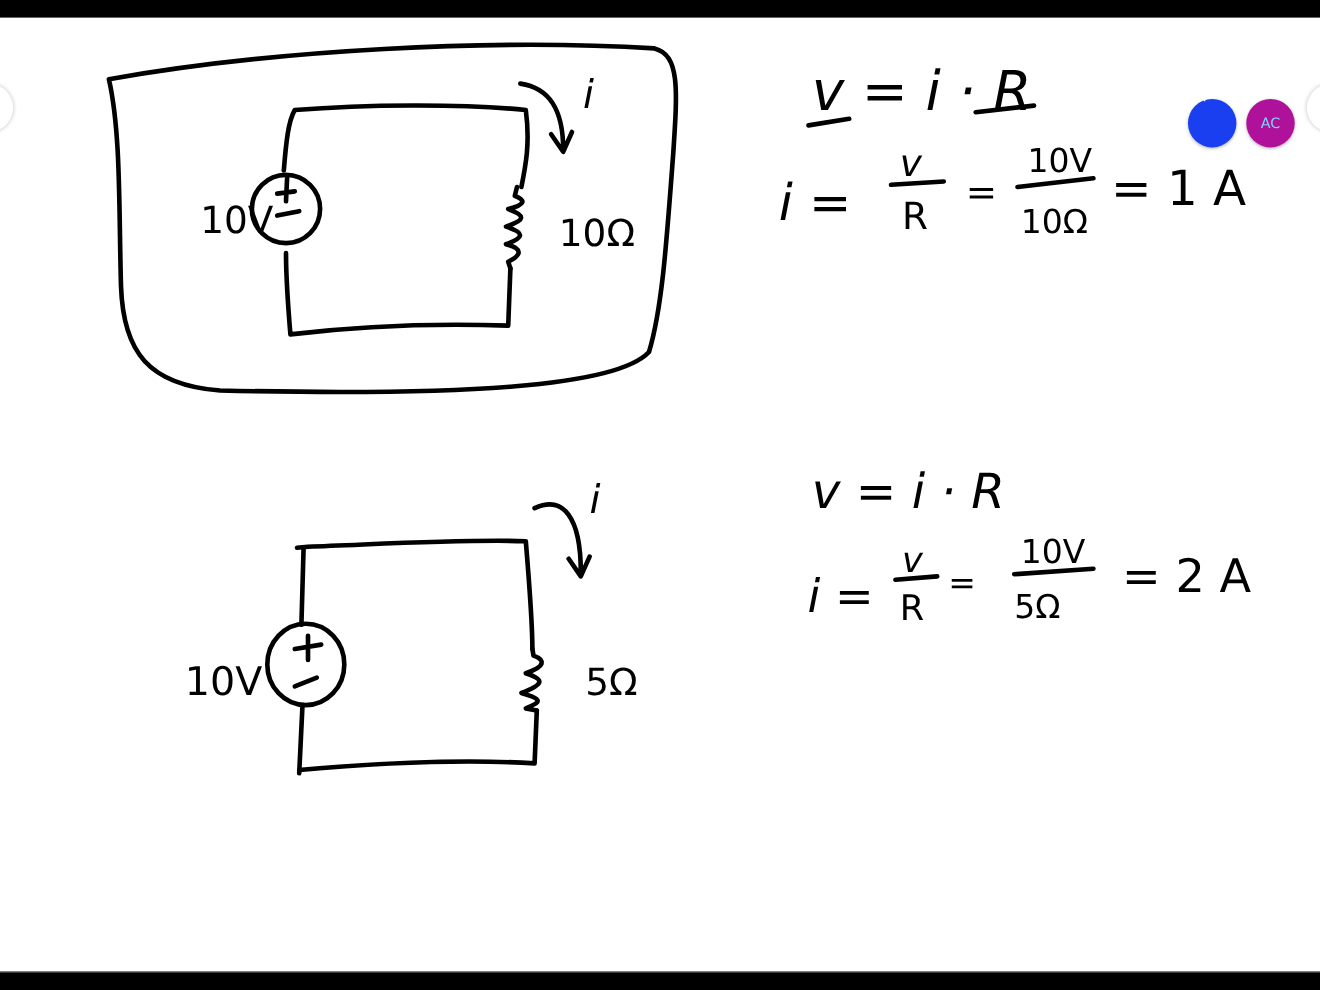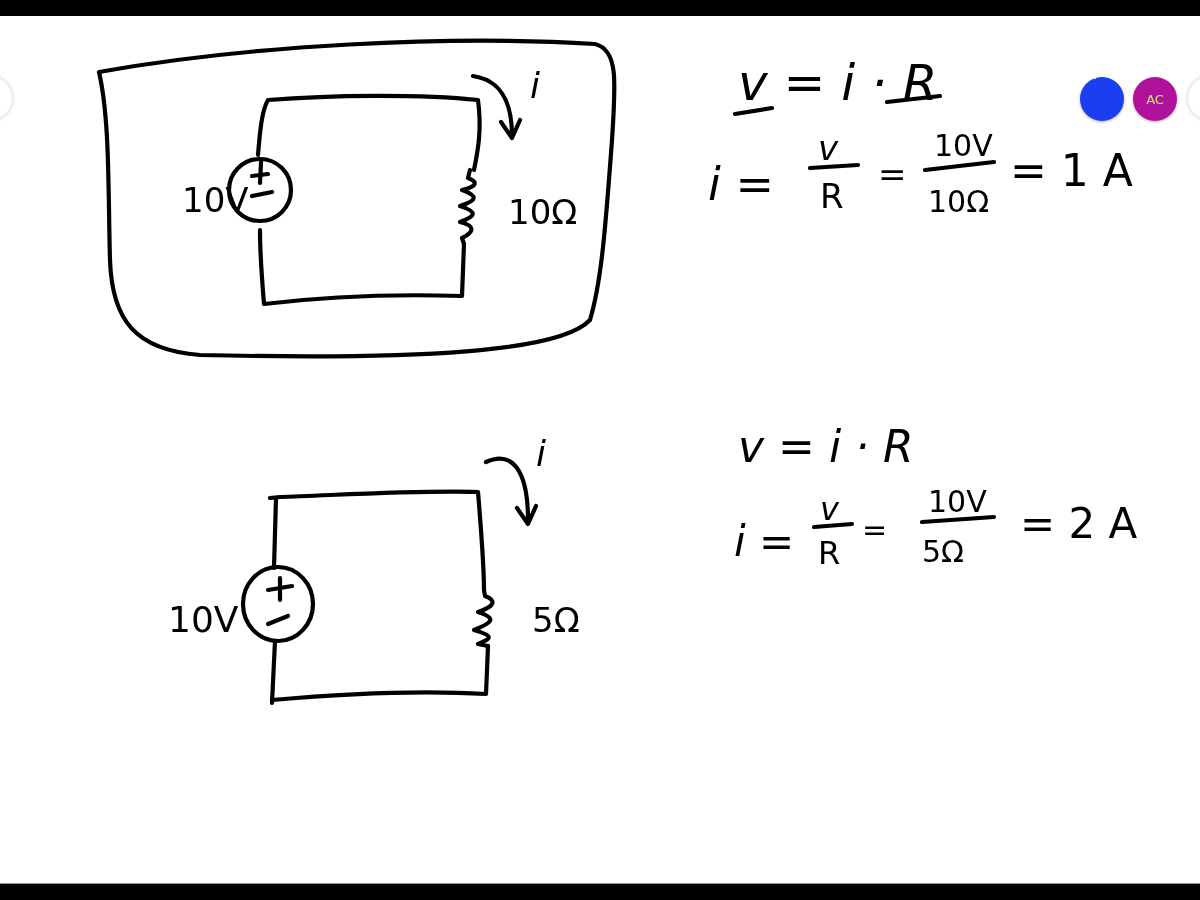--- a/index.html
+++ b/index.html
@@ -6,21 +6,21 @@
   body { width:1200px; height:900px; position:relative; background:#fff; overflow:hidden; font-family:"DejaVu Sans", sans-serif; }
   .topbar { position:absolute; left:0; top:0; width:1200px; height:16px; background:#000; }
   .bottombar { position:absolute; left:0; top:883px; width:1200px; height:17px; background:#000; border-top:1px solid #9a9a9a; }
   .canvas { position:absolute; left:0; top:16px; width:1200px; height:867px; }
   .canvas svg { position:absolute; left:0; top:-16px; }
   .ink { fill:none; stroke:#000; stroke-width:4.2; stroke-linecap:round; stroke-linejoin:round; }
   .ink-text { font-family:"DejaVu Sans", sans-serif; fill:#000; }
   .side-btn { position:absolute; width:44px; height:44px; border-radius:50%; background:#fff; box-shadow:0 0 4px rgba(0,0,0,.25); }
   .side-left { left:-32px; top:60px; }
   .side-right { left:1188px; top:60px; }
-  .avatar { position:absolute; top:61px; width:44px; height:44px; border-radius:50%; display:flex; align-items:center; justify-content:center; color:#bef264; font-size:13px; box-shadow:0 1px 3px rgba(0,0,0,.3); }
+  .avatar { position:absolute; top:74px; width:44px; height:44px; border-radius:50%; display:flex; align-items:center; justify-content:center; color:#7dd3fc; font-size:13px; box-shadow:0 1px 3px rgba(0,0,0,.3); }
   .invite { left:1080px; }
   .user { left:1133px; }
 </style>
 </head>
 <body>
 
 <div class="topbar"></div>
 
 <div class="canvas">
   <svg width="1200" height="900" viewBox="0 0 1200 900">

